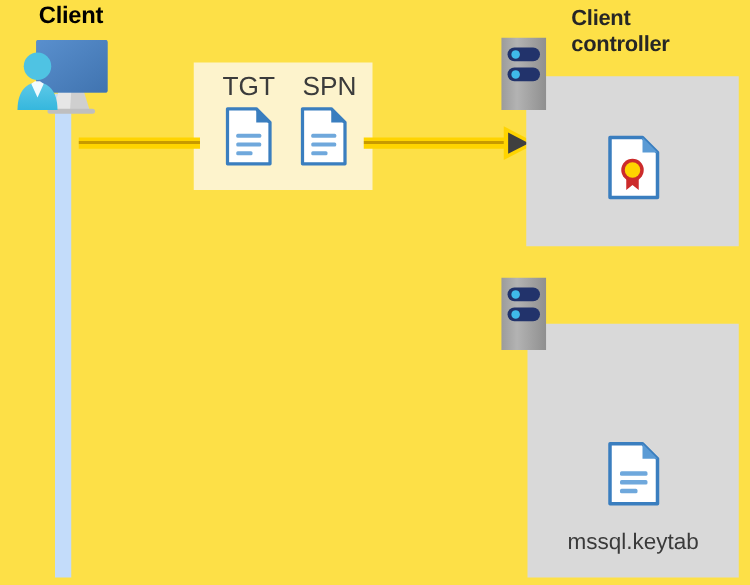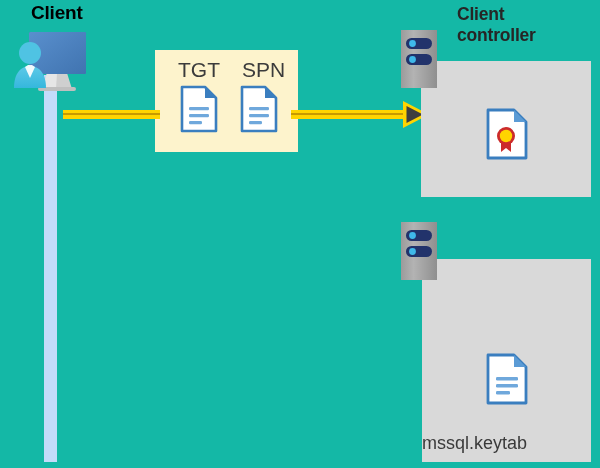--- a/index.html
+++ b/index.html
@@ -4,21 +4,21 @@
 <style>
   html,body{margin:0;padding:0;background:#ffffff;}
   body{
     font-family:"Liberation Sans","DejaVu Sans",sans-serif;
     -webkit-font-smoothing:antialiased;
   }
   #canvas{
     position:relative;
     width:600px;
     height:468px;
-    background:#14b8a6;
+    background:#fde047;
     overflow:hidden;
   }
 
   
   .abs{position:absolute;}
   .nosel{user-select:none;}
 
   
   .title-bold{
     position:absolute;
@@ -82,24 +82,24 @@
 
   
   #cert-icon{ position:absolute; left:486px; top:108px; width:42px; height:52px; }
   #sql-icon{  position:absolute; left:484px; top:279px; width:46px; height:48px; }
   #keytab-icon{position:absolute; left:486px; top:353px; width:42px; height:52px; }
 
   #keytab-label{
     position:absolute;
     left:422px; top:423px;
     width:169px;
+    text-align:center;
     font-size:18px;
     color:#3a3a3a;
     white-space:nowrap;
-    margin-top:10px;
   }
 </style>
 </head>
 <body>
 
 <div id="canvas">
 
   <div class="title-bold nosel" id="client-title">Client</div>
 
   <div id="client-lifeline"></div>

